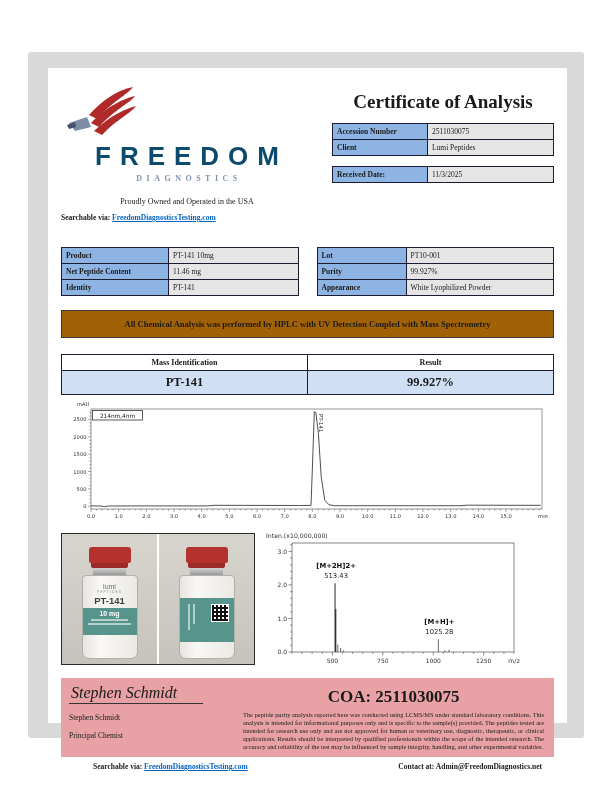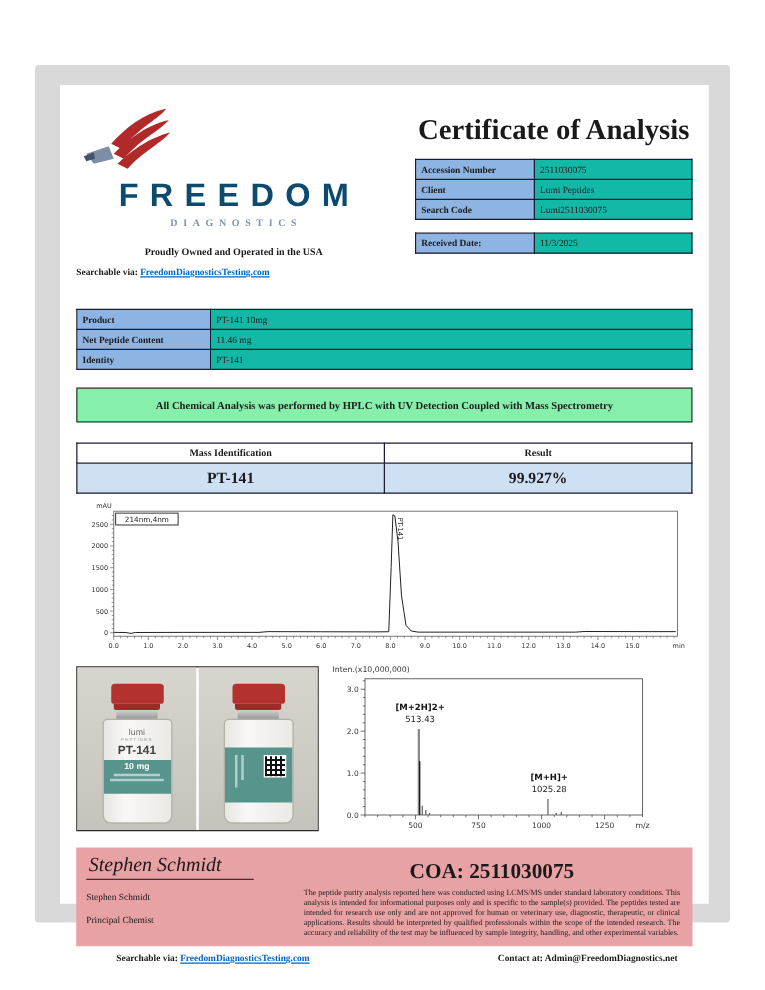--- a/index.html
+++ b/index.html
@@ -10,41 +10,41 @@
   .sheet{position:absolute;left:48px;top:68px;width:519px;height:655px;
          background:#ffffff;box-sizing:border-box;padding:9px 13px;}
 
   
   .hdr{display:flex;justify-content:space-between;}
   .logo-col{width:252px;text-align:center;padding-top:10px;}
   .brand{font-family:"Liberation Sans",sans-serif;font-weight:bold;
          font-size:26px;letter-spacing:9px;color:#0c4a6e;margin-top:2px;text-indent:9px;}
   .brand-sub{font-family:Liberation Serif, serif;font-weight:bold;
          font-size:8px;letter-spacing:4.5px;color:#8193ad;margin-top:2px;text-indent:4px;}
-  .tagline{font-weight:bold;font-size:8px;margin-top:14px;}
+  .tagline{font-weight:normal;font-size:8px;margin-top:14px;}
   .search-line{font-size:7.5px;font-weight:bold;text-align:left;margin-top:7px;}
   a.lnk{color:#0563c1;text-decoration:underline;cursor:pointer;}
   .right-col{width:222px;}
-  .doc-title{font-weight:bold;font-size:23px;text-align:center;margin:14px 0 10px 0;white-space:nowrap;}
+  .doc-title{font-weight:bold;font-size:19px;text-align:center;margin:14px 0 10px 0;white-space:nowrap;}
 
   
   table.info{border-collapse:collapse;width:100%;}
   table.info td{border:1px solid #1c1c30;font-size:7.5px;padding:2px 4px;height:11px;}
   table.info td.lbl{background:#8db4e2;font-weight:bold;}
-  table.info td.val{background:#14b8a6;}
+  table.info td.val{background:#e5e5e5;}
   table.info{border:1.5px solid #1c1c30;}
   .acc-tbl td.lbl{width:86px;}
   .dates-gap{height:10px;}
   .info-row{display:flex;margin-top:25px;gap:18px;}
   .prod-tbl{width:232px;}
   .prod-tbl td.lbl{width:98px;margin-left:27px;}
   .lot-tbl{width:216px;}
   .lot-tbl td.lbl{width:80px;}
 
-  .banner{margin-top:14px;background:#86efac;border:1.5px solid #3a3a3a;
+  .banner{margin-top:14px;background:#a16207;border:1.5px solid #3a3a3a;
           text-align:center;font-weight:bold;font-size:8.5px;padding:8px 4px;}
 
   table.mass{border-collapse:collapse;width:100%;margin-top:16px;border:1.5px solid #1c1c30;}
   table.mass td{border:1px solid #1c1c30;text-align:center;}
   table.mass td.mh{background:#ffffff;font-weight:bold;font-size:8px;padding:3px 2px;}
   table.mass td.mv{background:#cfe0f5;font-weight:bold;font-size:12.5px;padding:4px 2px;}
 
   .chart-wrap{margin-top:5px;}
   svg{display:block;}
 
@@ -114,24 +114,20 @@
       <table class="info acc-tbl">
         <tbody>
             <tr>
           <td class="lbl">Accession Number</td>
           <td class="val">2511030075</td>
             </tr>
         <tr>
           <td class="lbl">Client</td>
           <td class="val">Lumi Peptides</td>
             </tr>
-        <tr>
-          <td class="lbl">Search Code</td>
-          <td class="val">Lumi2511030075</td>
-            </tr>
       </tbody>
         </table>
       <div class="dates-gap"></div>
       <table class="info acc-tbl">
         <tbody>
             <tr>
           <td class="lbl">Received Date:</td>
           <td class="val">11/3/2025</td>
             </tr>
       </tbody>
@@ -146,20 +142,36 @@
         <td class="lbl">Product</td>
         <td class="val">PT-141 10mg</td>
           </tr>
       <tr>
         <td class="lbl">Net Peptide Content</td>
         <td class="val">11.46 mg</td>
           </tr>
       <tr>
         <td class="lbl">Identity</td>
         <td class="val">PT-141</td>
+          </tr>
+    </tbody>
+      </table>
+    <table class="info lot-tbl">
+      <tbody>
+          <tr>
+        <td class="lbl">Lot</td>
+        <td class="val">PT10-001</td>
+          </tr>
+      <tr>
+        <td class="lbl">Purity</td>
+        <td class="val">99.927%</td>
+          </tr>
+      <tr>
+        <td class="lbl">Appearance</td>
+        <td class="val">White Lyophilized Powder</td>
           </tr>
     </tbody>
       </table>
   </div>
 
   <div class="banner">All Chemical Analysis was performed by HPLC with UV Detection Coupled with Mass Spectrometry</div>
 
   <table class="mass">
     <tbody>
         <tr>

